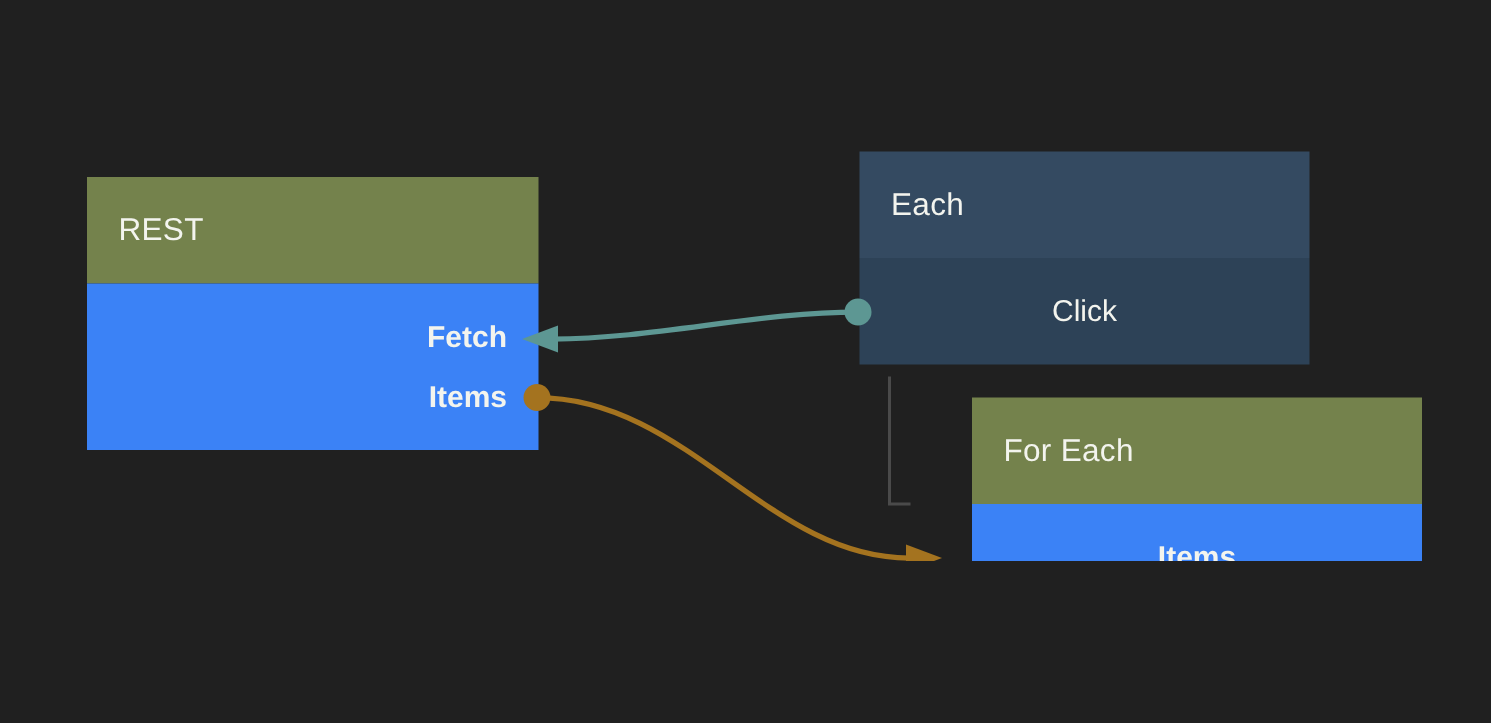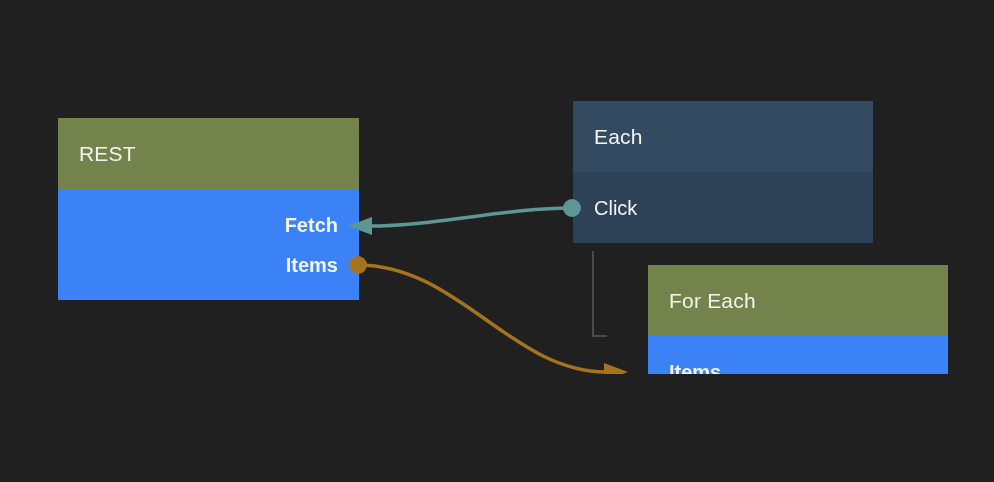--- a/index.html
+++ b/index.html
@@ -27,20 +27,21 @@
     font-size: 21px;
     letter-spacing: 0.2px;
   }
   .node-body { padding: 16px 0 15px 0; }
   .port-row {
     height: 40px;
     display: flex;
     align-items: center;
     padding: 0 21px;
     font-size: 20px;
+    justify-content: center;
   }
   .port-row.align-right { justify-content: flex-end; }
   .node.green .node-header { background: #74824c; }
   .node.green .node-body   { background: #3b82f6; font-weight: bold; }
   .node.blue  .node-header { background: #344a61; }
   .node.blue  .node-body   { background: #2d4257; }
 
   .node-rest    { left: 58px;  top: 118px; width: 301px; }
   .node-group   { left: 573px; top: 101px; width: 300px; }
   .node-foreach { left: 648px; top: 265px; width: 300px; }

